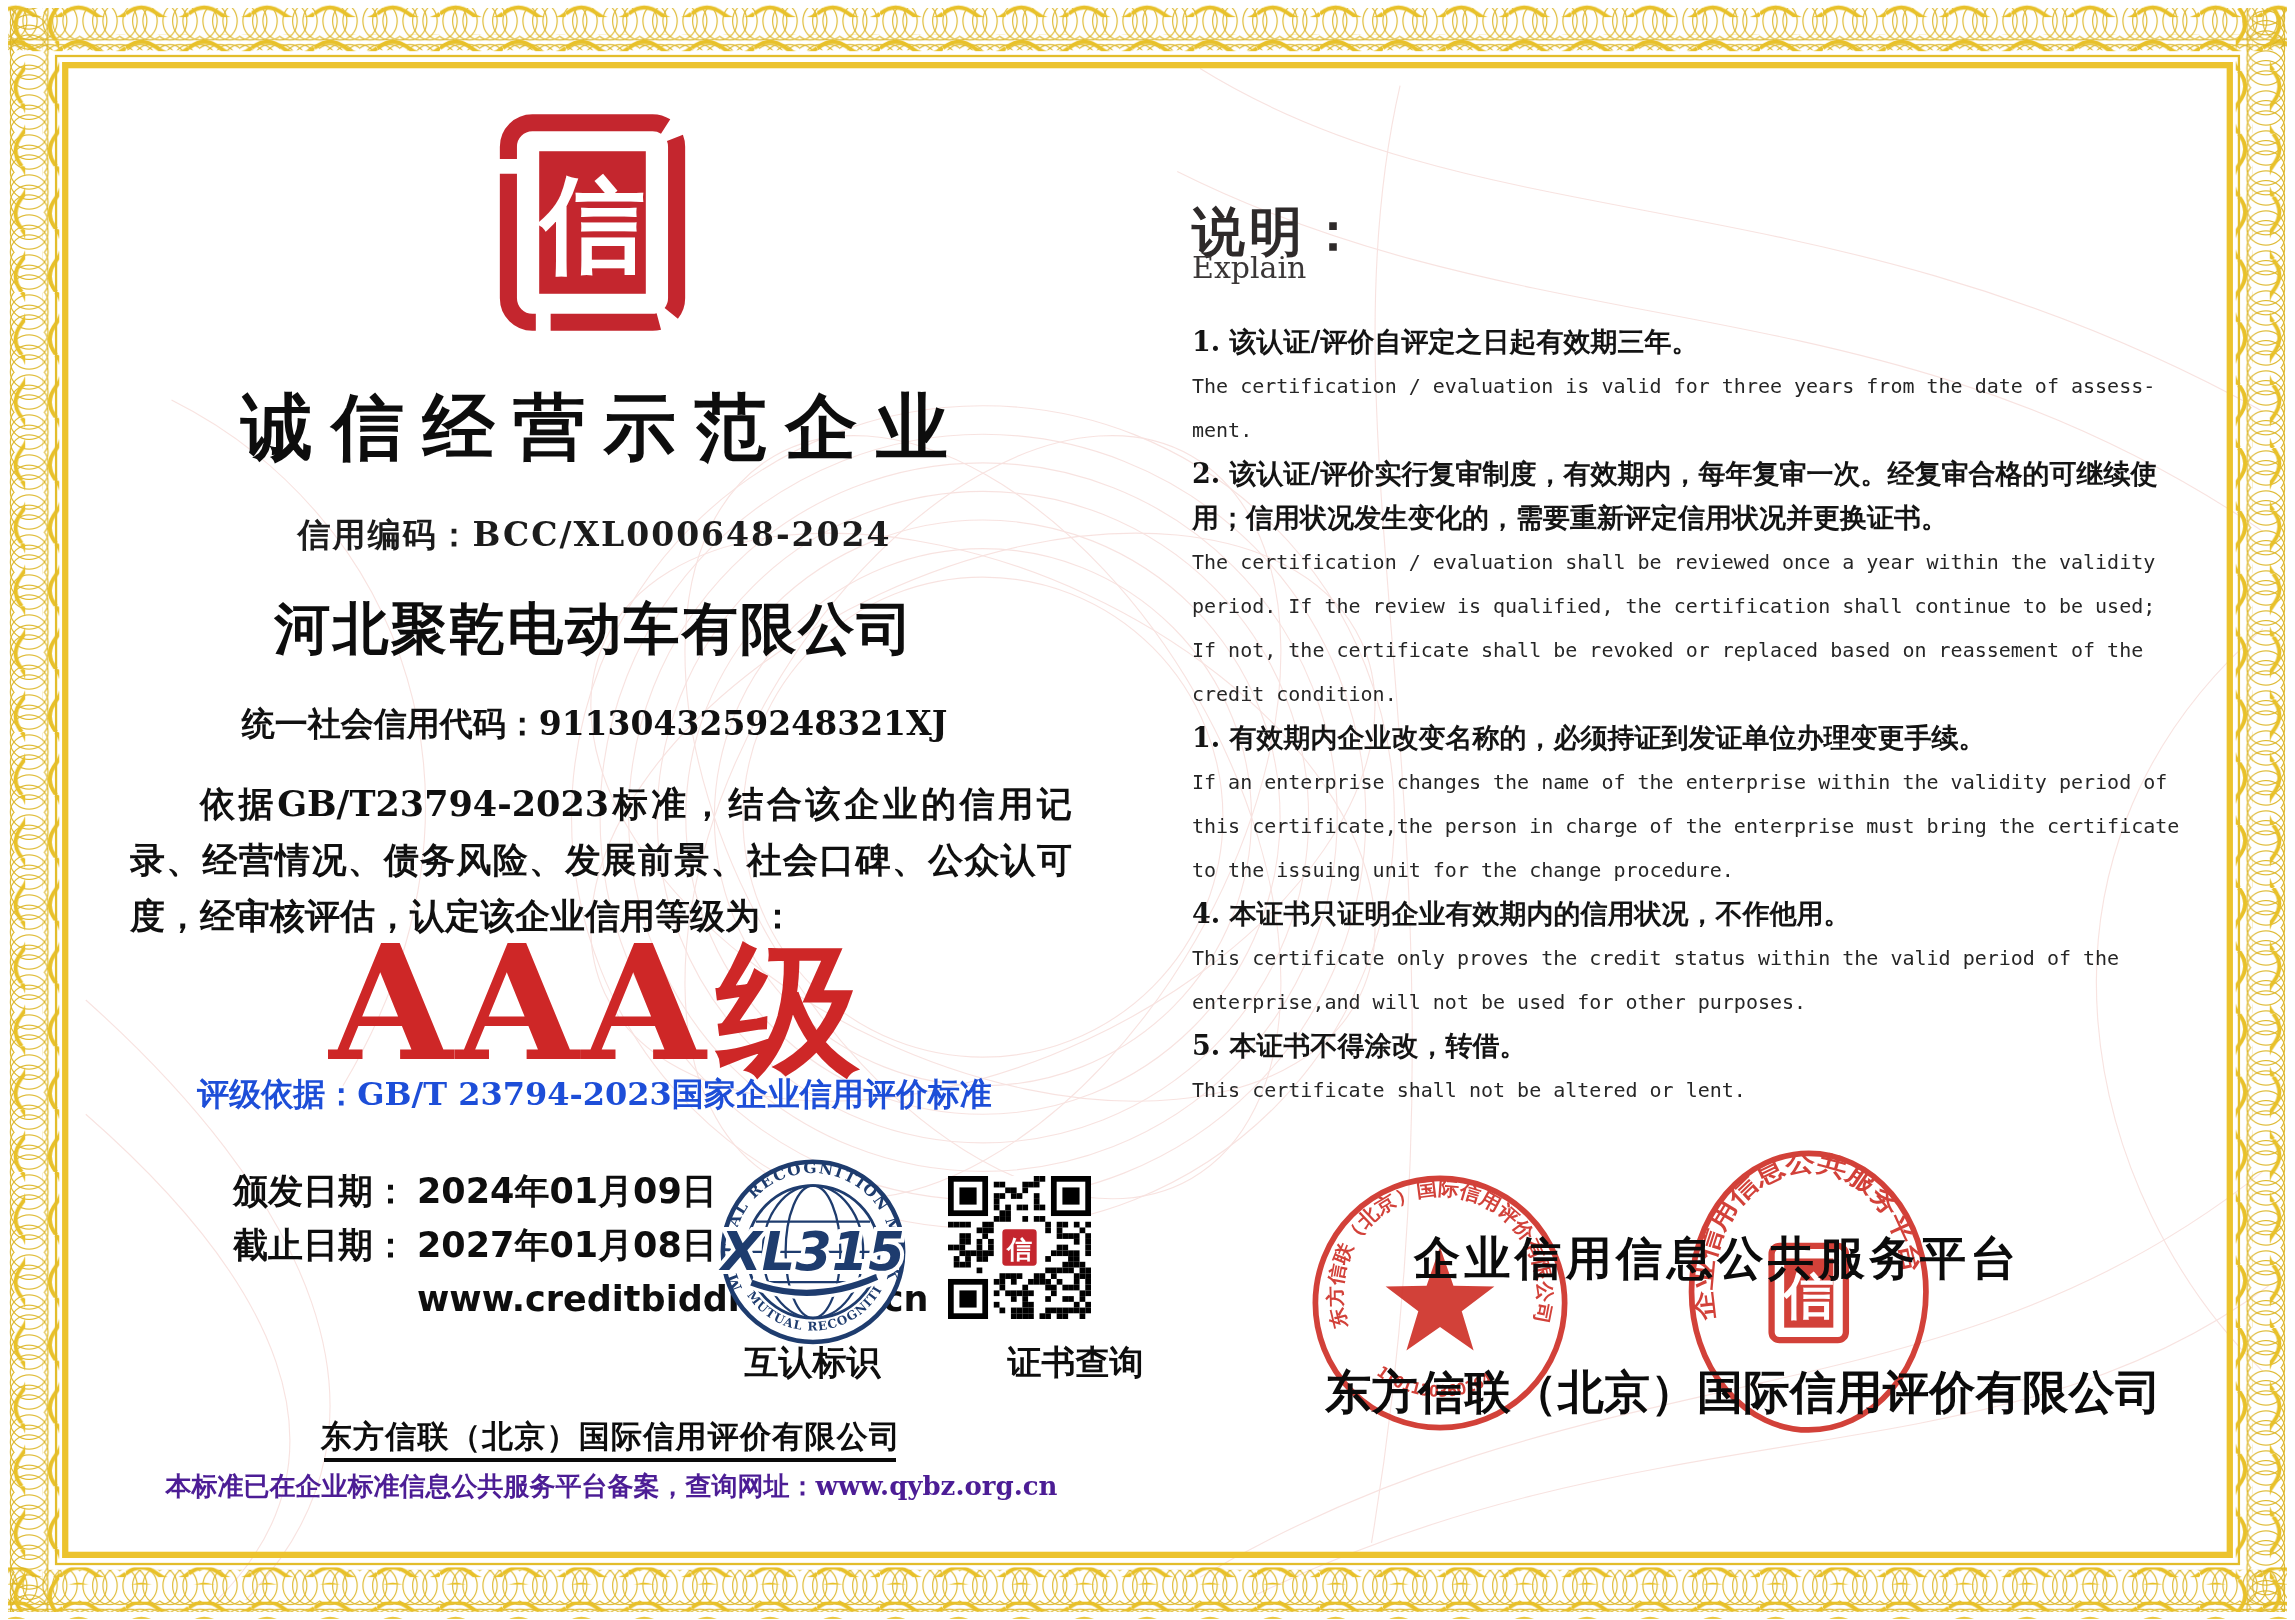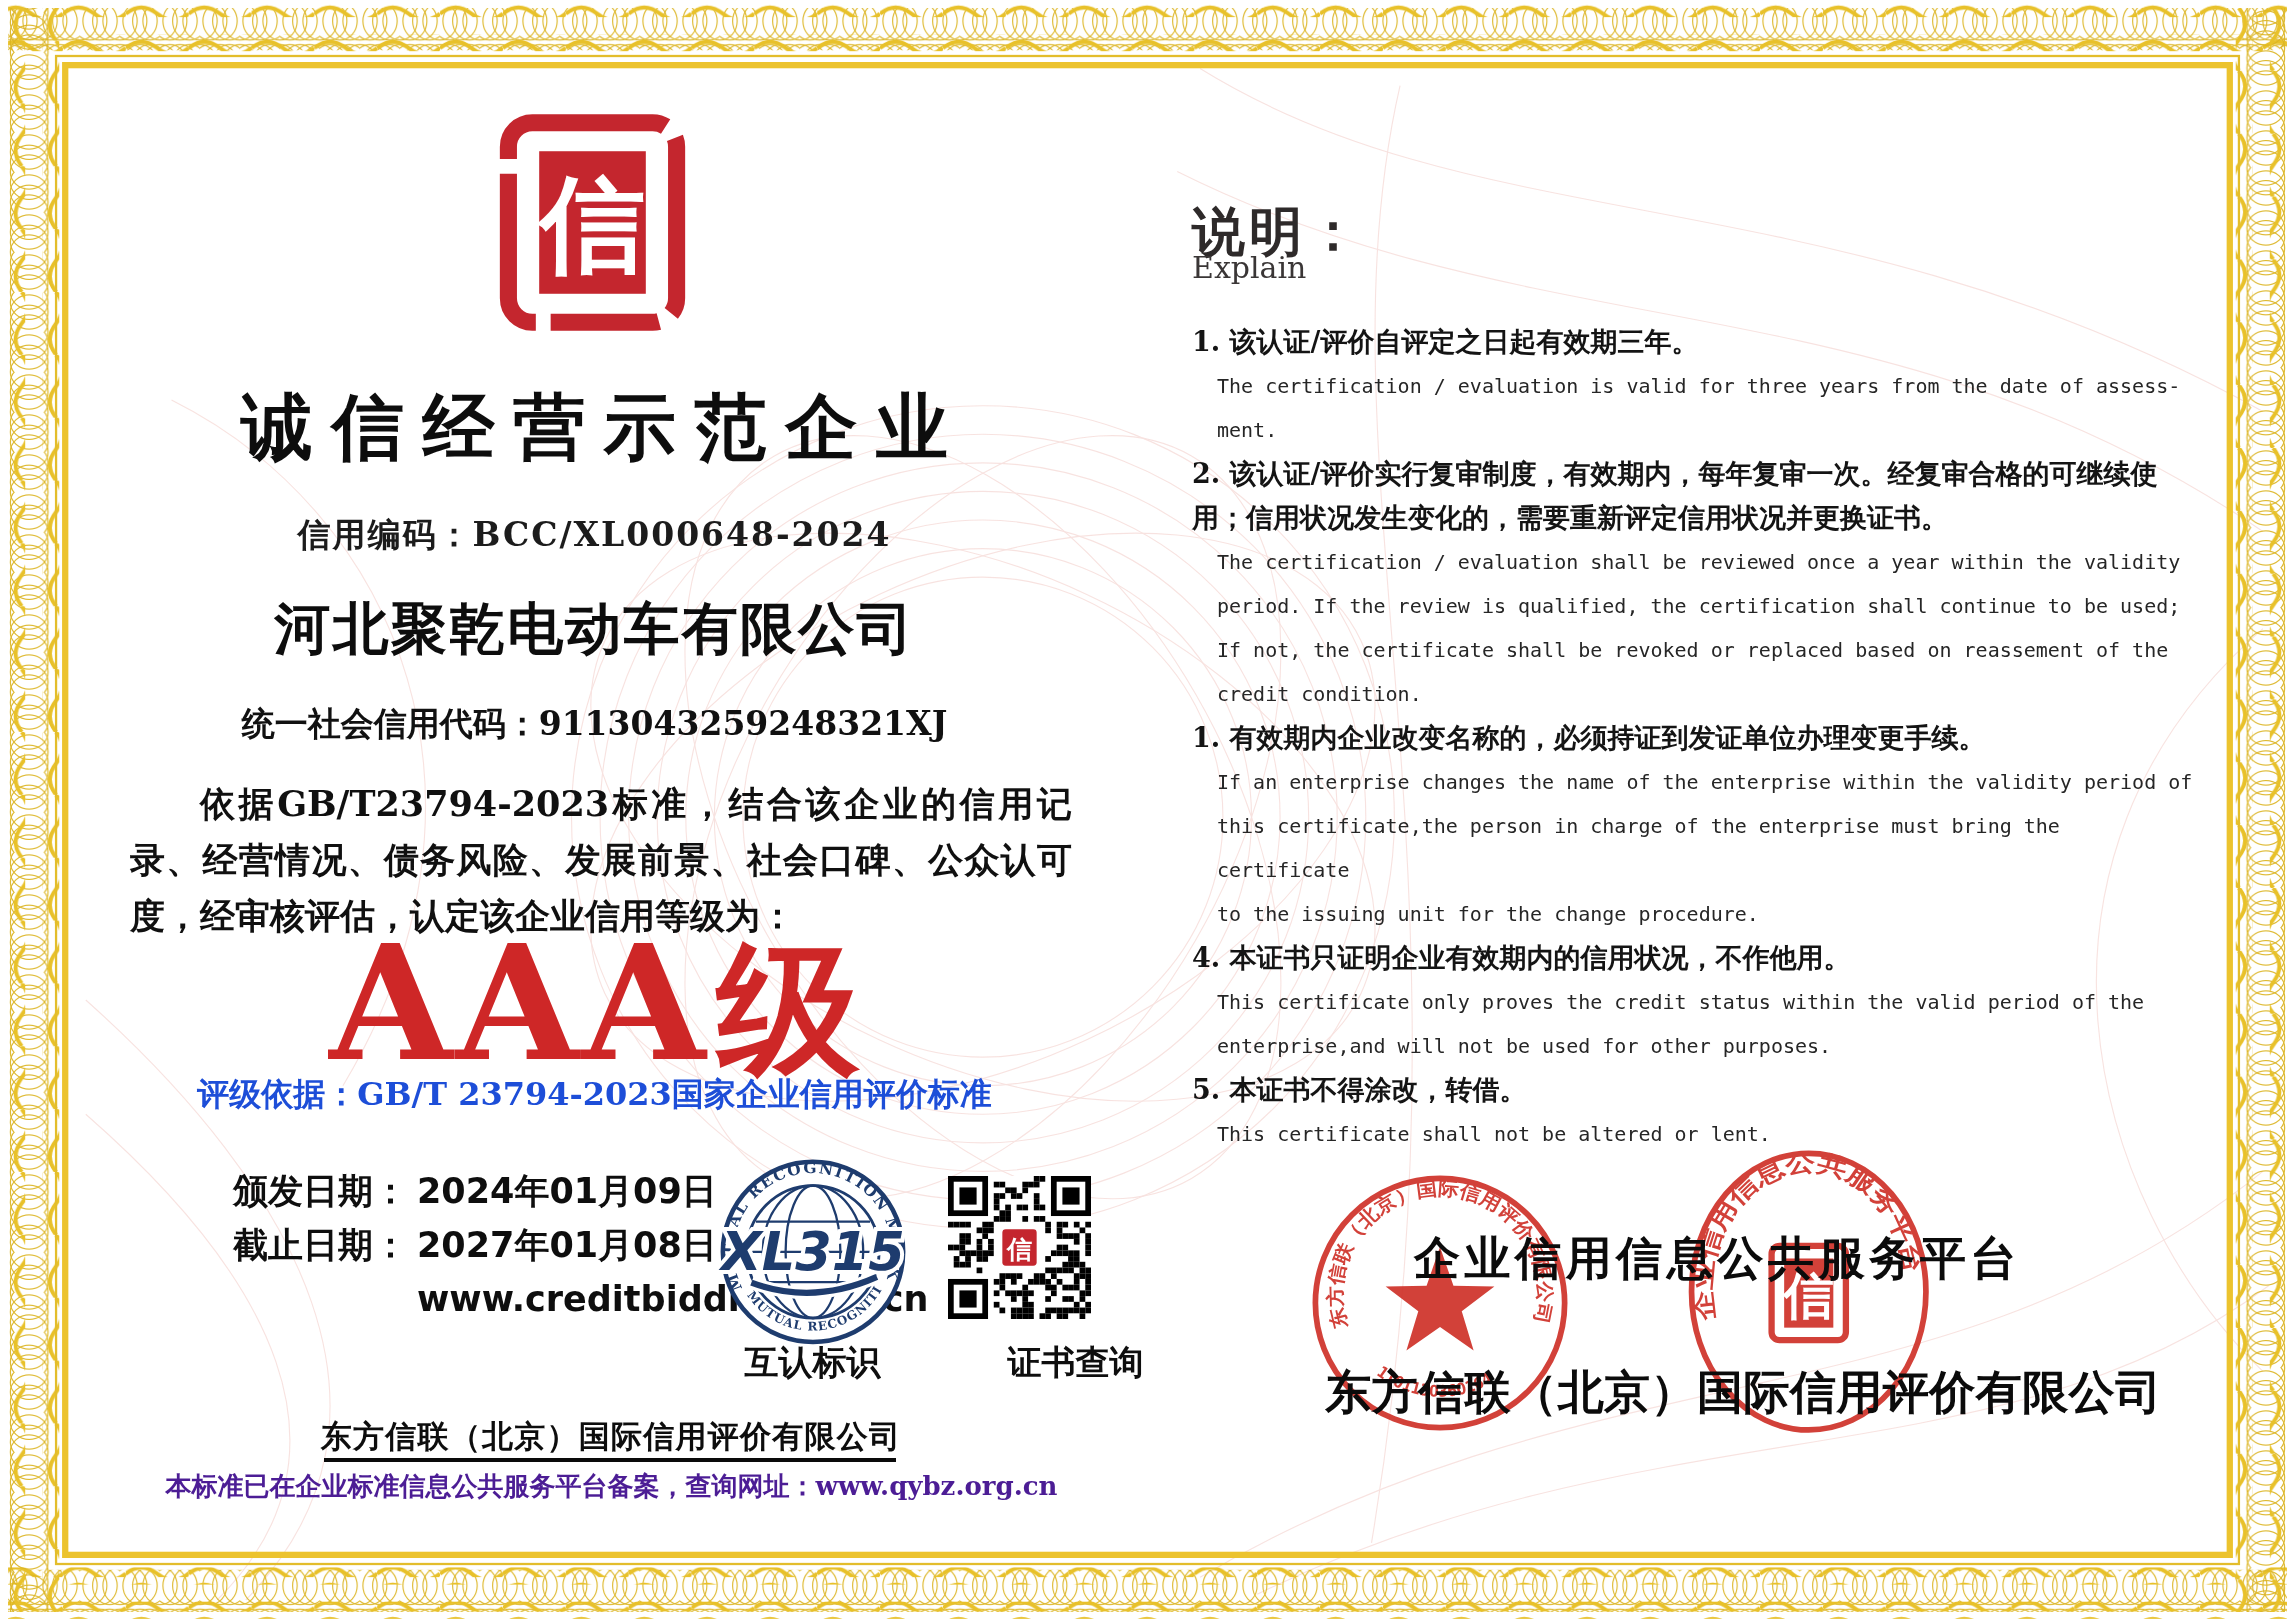--- a/index.html
+++ b/index.html
@@ -31,21 +31,21 @@
   .issuer-line{left:324px;top:1458px;width:572px;height:4px;background:#0a0a0a;}
   .footer-note{left:154px;top:1469px;width:915px;font-size:26px;font-weight:700;color:#4c1d95;}
 
   
   .exp-head{left:1192px;top:197px;font-size:53px;font-weight:600;color:#2e2a2a;font-family:"DejaVu Serif","Liberation Serif",serif;letter-spacing:0.08em;}
   .exp-head-en{left:1192px;top:250px;font-size:30px;color:#3a3636;font-family:"DejaVu Serif","Liberation Serif",serif;}
   .exp-items{left:1192px;top:320px;width:1004px;}
   .exp-zh{font-size:27px;font-weight:800;line-height:44px;color:#141414;
           font-family:"DejaVu Serif","Liberation Serif",serif;}
   .exp-en{font-size:20px;line-height:44px;color:#262626;white-space:pre-line;
-          font-family:"DejaVu Sans Mono","Liberation Mono",monospace;margin-left:25px;}
+          font-family:"DejaVu Sans Mono","Liberation Mono",monospace;}
   .overlay1{left:1303px;top:1228px;width:829px;font-size:46px;font-weight:900;color:#0b0b0b;
             letter-spacing:0.10em;font-family:"DejaVu Serif","Liberation Serif",serif;}
   .overlay2{left:1309px;top:1362px;width:869px;font-size:46px;font-weight:900;color:#0b0b0b;
             letter-spacing:0.01em;font-family:"DejaVu Serif","Liberation Serif",serif;}
 </style>
 </head>
 <body>
 
 <div class="cert">
 

